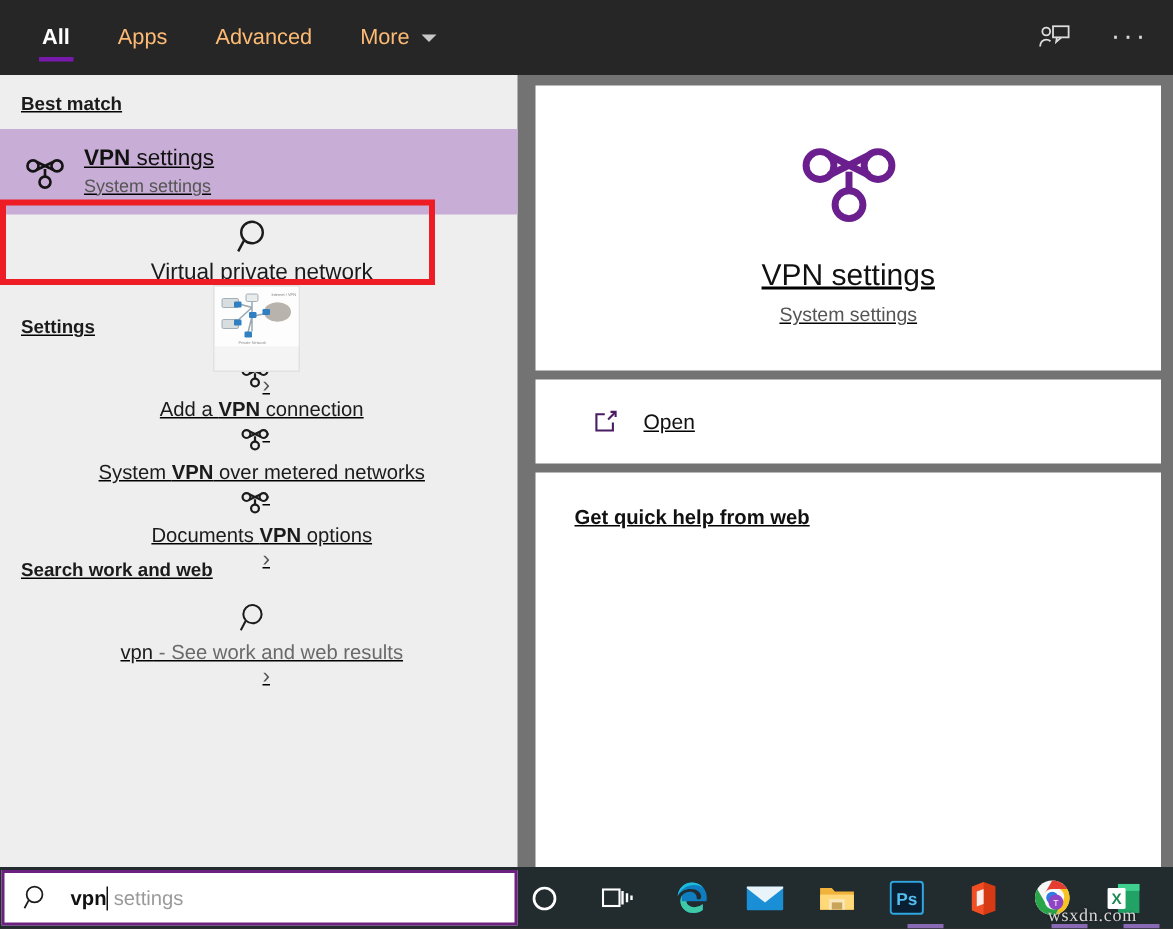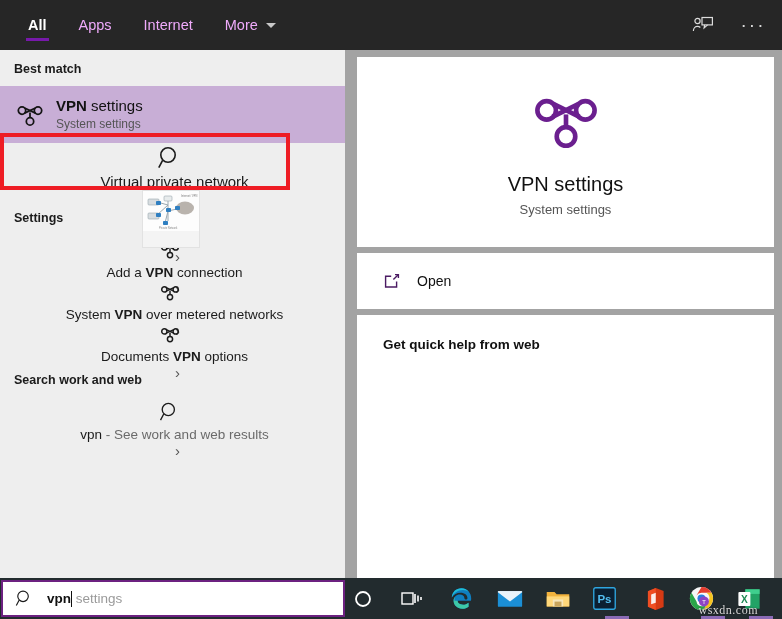--- a/index.html
+++ b/index.html
@@ -18,21 +18,21 @@
   
   .tabbar {
     height: 50px; flex: 0 0 50px;
     background: #262626;
     display: flex; align-items: center;
     padding-left: 12px;
     position: relative;
   }
   .tab {
     position: relative;
-    color: #f0abfc;
+    color: #fdba74;
     font-size: 14.5px;
     padding: 0 16px;
     height: 50px;
     display: flex; align-items: center;
     cursor: default;
     white-space: nowrap;
   }
   .tab.active { color: #ffffff; font-weight: bold; align-items: center; }
   .tab.active::after {
     content: "";
@@ -54,22 +54,23 @@
     padding-right: 14px;
     gap: 20px;
   }
   .tb-icon { width: 30px; height: 30px; display: flex; align-items: center; justify-content: center; }
   .dots { color: #d8d8d8; font-size: 19px; letter-spacing: 2px; line-height: 8px; }
 
   
   .body {
     flex: 1 1 auto;
     display: flex;
-    background: #a3a3a3;
+    background: #737373;
     min-height: 0;
+    text-decoration: underline;
   }
 
   
   .left {
     width: 345px; flex: 0 0 345px;
     background: #eeeeee;
     position: relative;
   }
   .section-head {
     font-size: 12.5px; font-weight: bold; color: #1b1b1b;
@@ -136,21 +137,21 @@
   .card-hero {
     padding: 34px 10px 30px;
     text-align: center;
   }
   .hero-icon { height: 60px; display: flex; align-items: center; justify-content: center; margin-bottom: 22px; }
   .hero-title { font-size: 20px; color: #111; margin-bottom: 6px; }
   .hero-sub { font-size: 13px; color: #555; }
   .card-open {
     display: flex; align-items: center;
     height: 56px;
-    padding-left: 26px;
+    padding-left: 38px;
   }
   .open-ico { width: 26px; flex: 0 0 26px; display: flex; align-items: center; }
   .open-lbl { font-size: 14px; color: #111; margin-left: 8px; }
   .card-help { padding: 22px 26px 20px; flex: 1 1 auto; }
   .help-head { font-size: 13.5px; font-weight: bold; color: #111; margin-bottom: 22px; }
   .help-link { font-size: 13.5px; color: #1b1b1b; cursor: default; }
 
   
   .taskbar {
     height: 41px; flex: 0 0 41px;
@@ -200,21 +201,21 @@
 <div class="app">
 
   <div class="tabbar">
     <div class="tab active">
       <span>All</span>
     </div>
     <div class="tab">
       <span>Apps</span>
     </div>
     <div class="tab">
-      <span>Internet</span>
+      <span>Advanced</span>
     </div>
     <div class="tab">
       <span>More</span>
       <span class="caret"></span>
     </div>
 
     <div class="tabbar-right">
       <div class="tb-icon">
         <svg width="22" height="20" viewBox="0 0 22 20" fill="none" stroke="#dcdcdc" stroke-width="1.2">
           <circle cx="5.5" cy="6" r="2.6"></circle>

